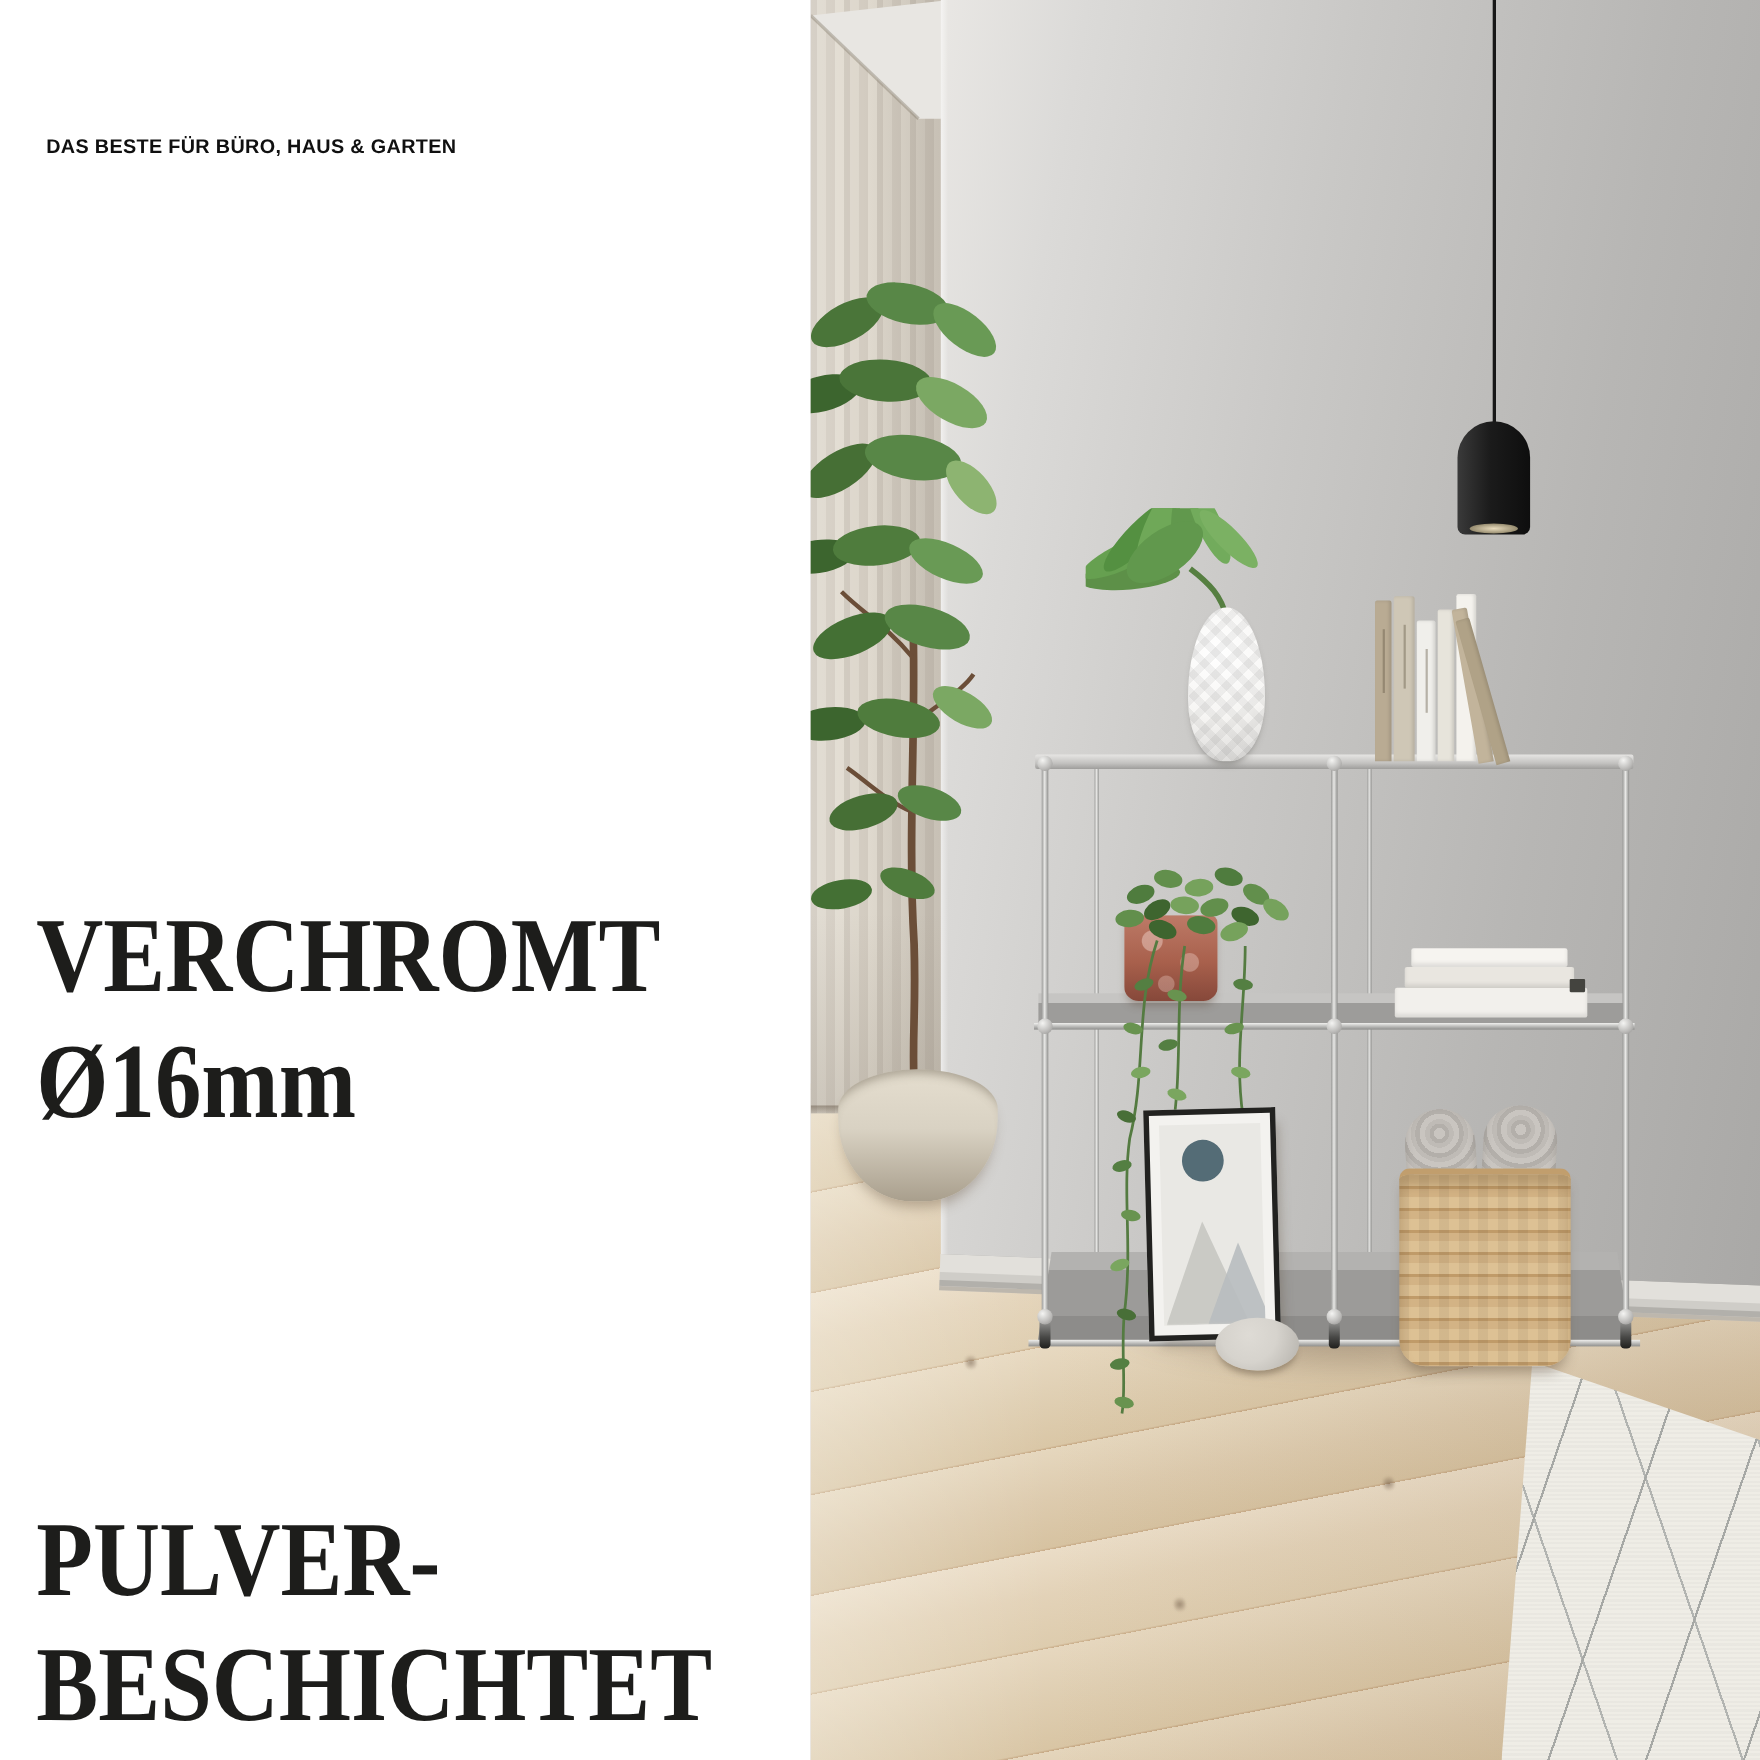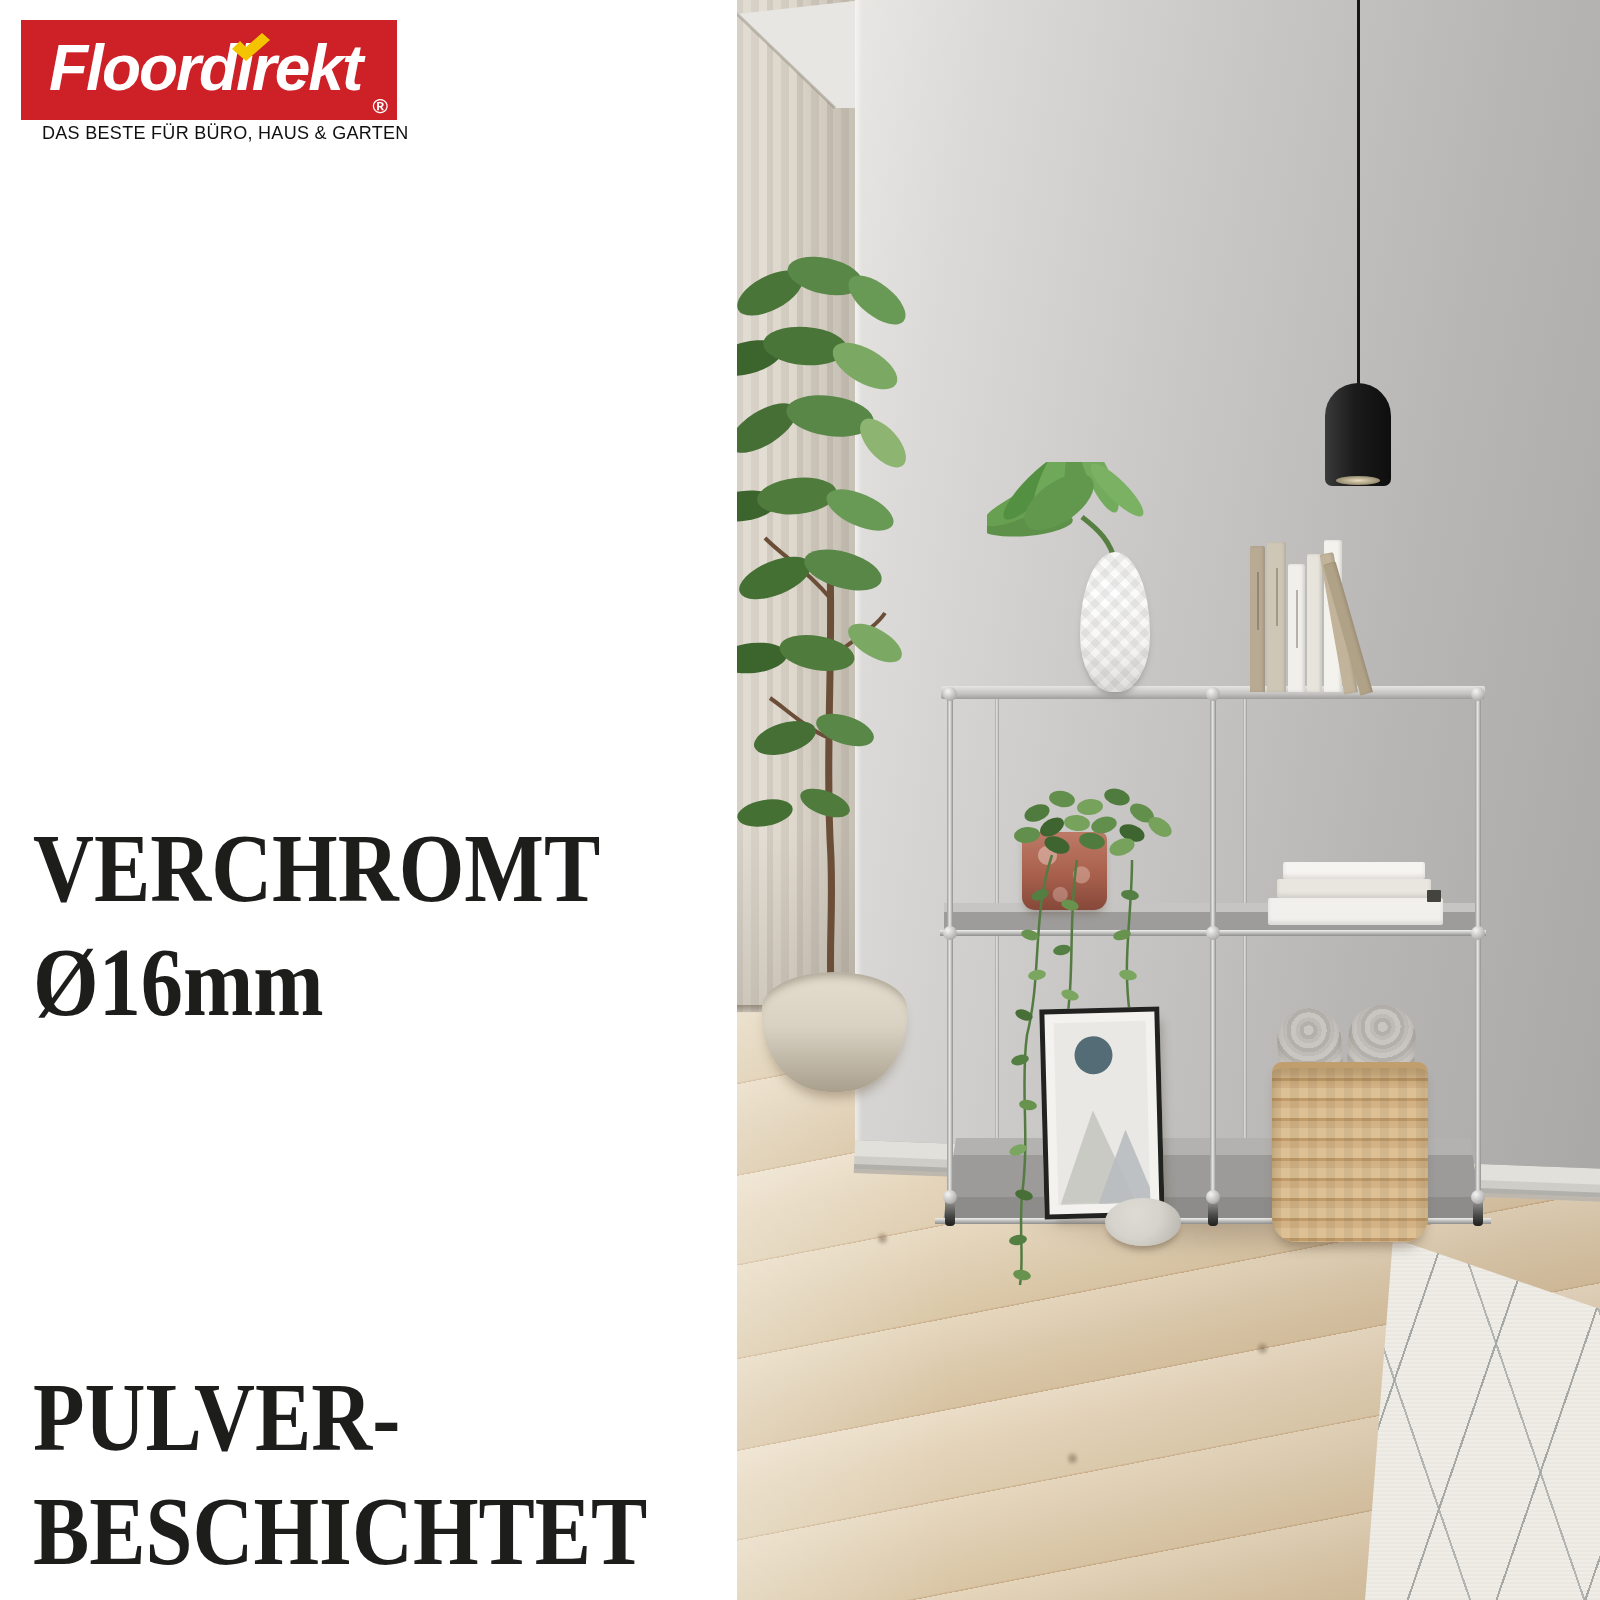--- a/index.html
+++ b/index.html
@@ -19,21 +19,21 @@
     overflow:hidden;font-family:"Liberation Sans",sans-serif;}
   .abs{position:absolute;}
 
   
   .left-panel{left:0;top:0;width:737px;height:1600px;background:var(--paper,#fff);}
   .logo-box{left:21px;top:20px;width:376px;height:100px;background:var(--logo-red,#ce2027);}
   .logo-word{position:absolute;left:28px;top:-2px;line-height:100px;color:#fff;
     font-style:italic;font-weight:700;font-size:64px;letter-spacing:-2px;white-space:nowrap;}
   .logo-reg{position:absolute;right:9px;bottom:2px;color:#fff;font-size:21px;font-weight:700;}
   .logo-check{position:absolute;left:208px;top:12px;width:42px;height:30px;}
-  .tagline{left:42px;top:123px;font-size:18px;font-weight:400;color:#101010;
+  .tagline{left:42px;top:123px;font-size:18px;font-weight:700;color:#101010;
     letter-spacing:.3px;white-space:nowrap;}
   .claim{left:33px;color:var(--ink,#1d1d1b);font-family:"Liberation Serif","DejaVu Serif",serif;
     font-weight:700;font-size:97px;line-height:1.18;transform:scaleX(.87);
     transform-origin:left top;white-space:nowrap;}
   .claim-chrome{top:812px;}
   .claim-powder{top:1361px;}
 
   
   .photo{left:737px;top:0;width:863px;height:1600px;overflow:hidden;background:#c2c1bf;}
 
@@ -152,27 +152,20 @@
     background:linear-gradient(180deg,#e5decf,var(--pot-stone,#d9d2c3) 45%,#a99f8d);
     box-shadow:inset 0 10px 9px -6px rgba(100,90,75,.45),0 10px 12px -5px rgba(100,80,60,.4);}
 </style>
 </head>
 <body>
 
 <div class="banner">
 
   <div class="abs left-panel">
 
-    <div class="abs logo-box">
-      <span class="logo-word">Floordirekt</span>
-      <svg class="logo-check" viewBox="0 0 42 30">
-        <polygon points="3,17 11,9 17,15 33,1 41,8 17,29" fill="#f5c400"></polygon>
-      </svg>
-      <span class="logo-reg">®</span>
-    </div>
     <div class="abs tagline">DAS BESTE FÜR BÜRO, HAUS &amp; GARTEN</div>
 
     <div class="abs claim claim-chrome">
       <div>VERCHROMT</div>
       <div>Ø16mm</div>
     </div>
     <div class="abs claim claim-powder">
       <div>PULVER-</div>
       <div>BESCHICHTET</div>
     </div>

